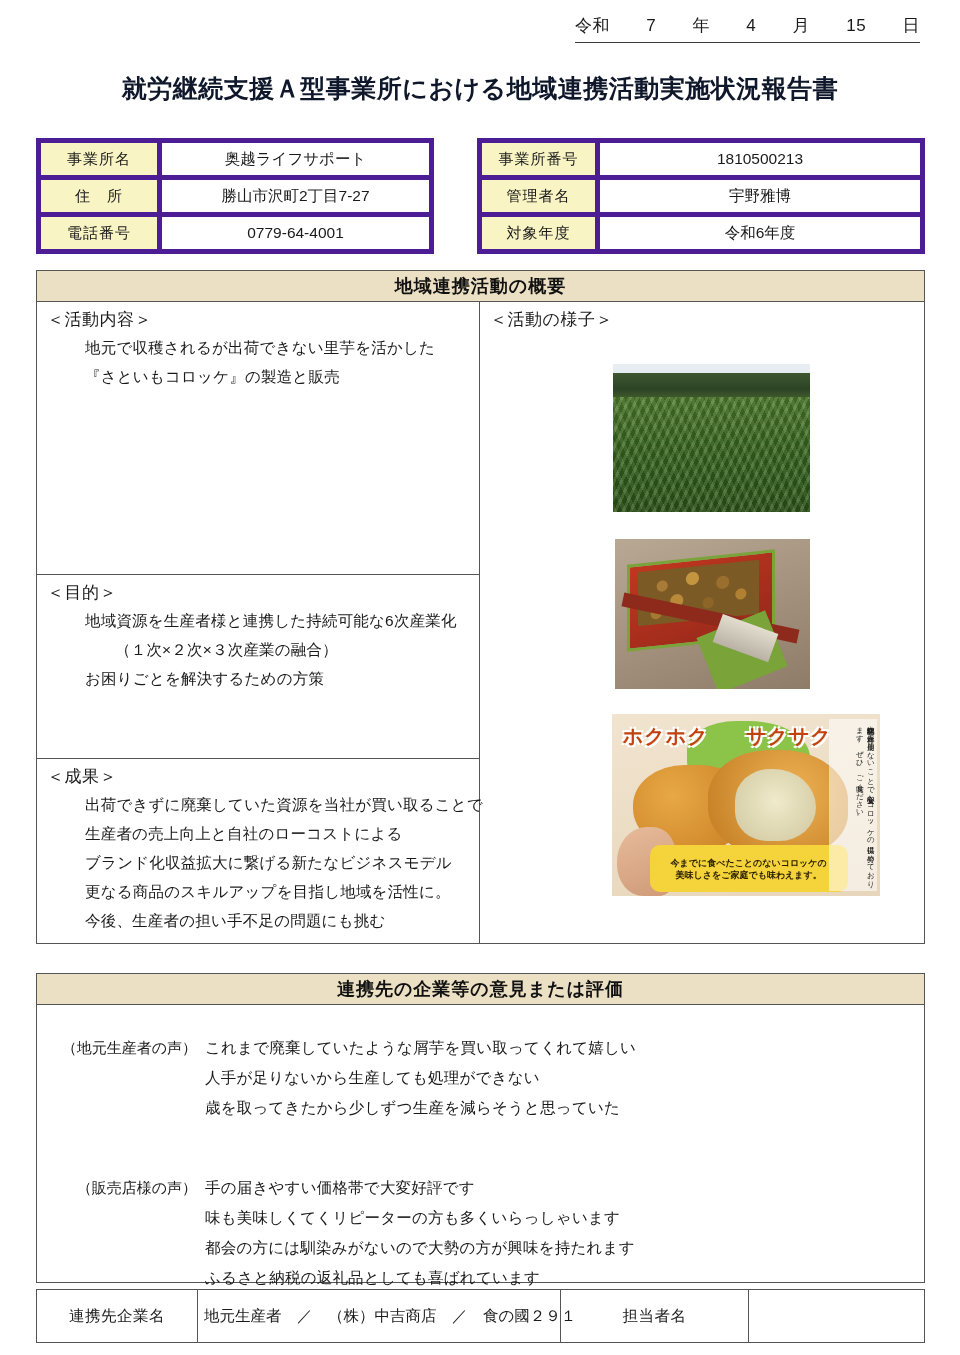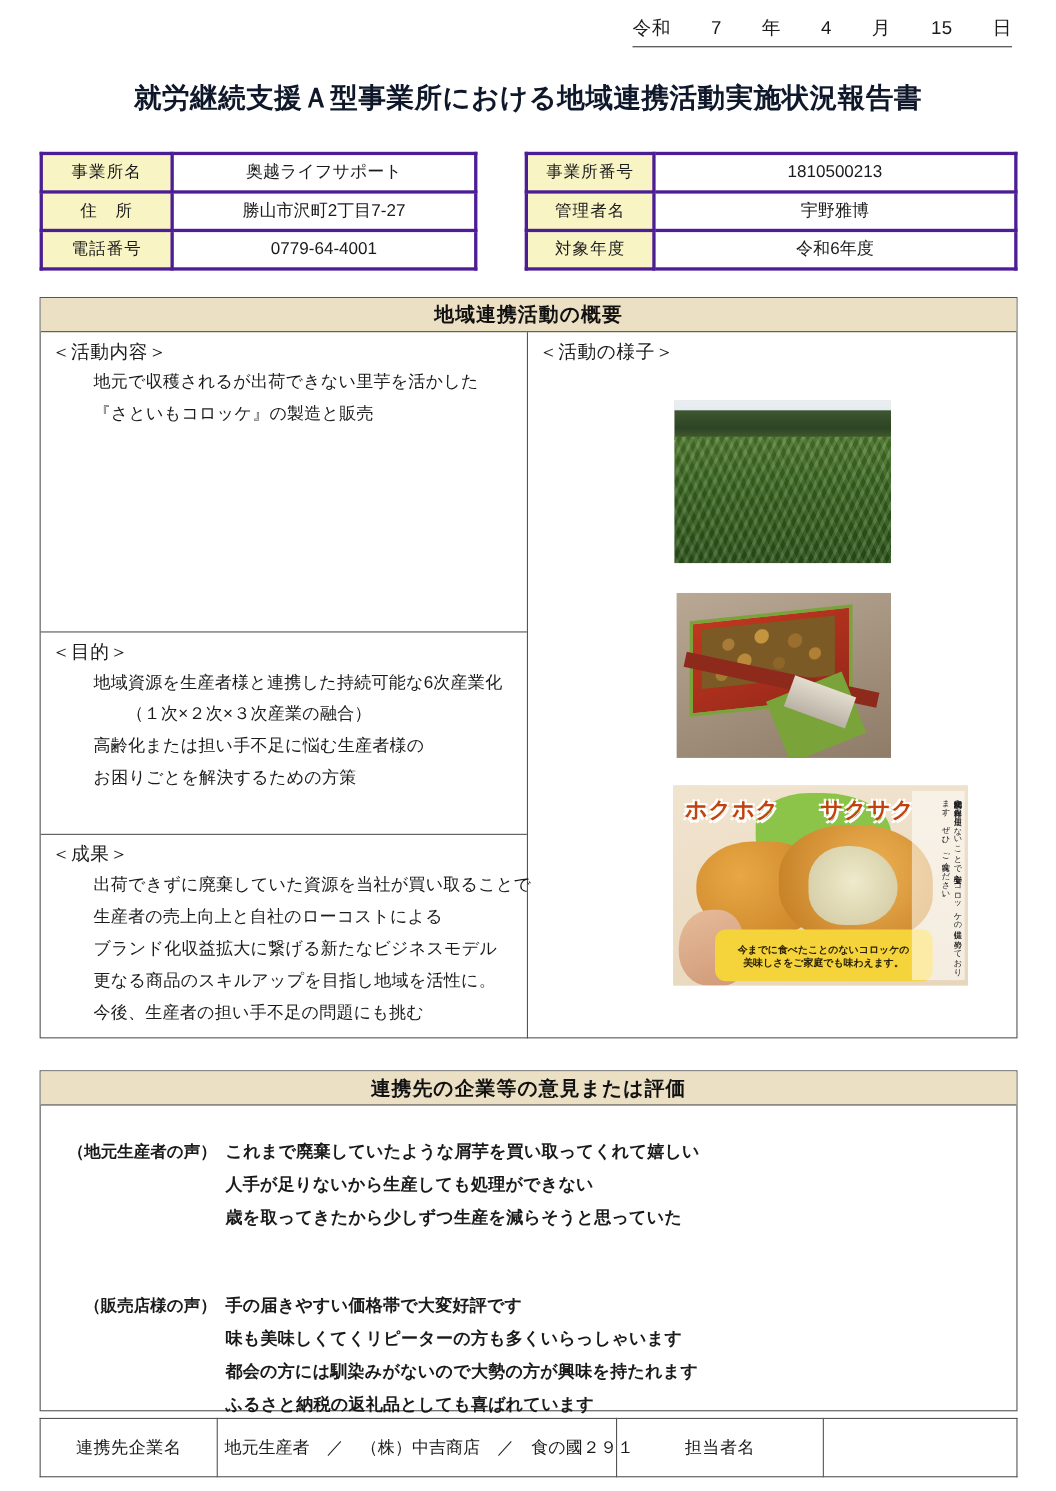--- a/index.html
+++ b/index.html
@@ -46,21 +46,21 @@
   }
 
   
   .info-table {
     position: absolute;
     border-collapse: collapse;
     table-layout: fixed;
     font-size: 15.5px;
   }
   .info-table td {
-    border: 3px solid #4c1d95;
+    border: 5px solid #4c1d95;
     height: 32px;
     padding: 0 4px;
     text-align: center;
     vertical-align: middle;
     line-height: 1.2;
     margin-top: 40px;
   }
   .info-table td.lbl {
     background: #f8f4c4;
     font-size: 15px;
@@ -142,21 +142,21 @@
   #photo-harvest{ left: 135px; top: 237px; width: 195px; height: 150px; }
   #photo-product{ left: 132px; top: 412px; width: 268px; height: 182px; }
 
   
   #feedback-panel {
     left: 36px;
     top: 973px;
     width: 889px;
     height: 310px;
   }
-  .feedback-body { position: relative; height: 316px; font-weight: bold; }
+  .feedback-body { position: relative; height: 316px; }
   .voice-group { position: absolute; left: 0; width: 100%; }
   #voice-producers { top: 28px; }
   #voice-retailers { top: 168px; }
   .voice-row { display: flex; align-items: baseline; line-height: 30px; }
   .voice-label {
     width: 160px;
     text-align: right;
     padding-right: 8px;
     font-size: 15px;
     white-space: nowrap;
@@ -314,21 +314,20 @@
       <div class="sub-block" id="block-content">
         <div class="sub-title">＜活動内容＞</div>
         <div class="body-line">地元で収穫されるが出荷できない里芋を活かした</div>
         <div class="body-line">『さといもコロッケ』の製造と販売</div>
       </div>
 
       <div class="sub-block bordered-top" id="block-purpose">
         <div class="sub-title">＜目的＞</div>
         <div class="body-line">地域資源を生産者様と連携した持続可能な6次産業化</div>
         <div class="body-line indent2">（１次×２次×３次産業の融合）</div>
-        <div class="body-line">高齢化または担い手不足に悩む生産者様の</div>
         <div class="body-line">お困りごとを解決するための方策</div>
       </div>
 
       <div class="sub-block bordered-top" id="block-result">
         <div class="sub-title">＜成果＞</div>
         <div class="body-line">出荷できずに廃棄していた資源を当社が買い取ることで</div>
         <div class="body-line">生産者の売上向上と自社のローコストによる</div>
         <div class="body-line">ブランド化収益拡大に繋げる新たなビジネスモデル</div>
         <div class="body-line">更なる商品のスキルアップを目指し地域を活性に。</div>
         <div class="body-line">今後、生産者の担い手不足の問題にも挑む</div>

